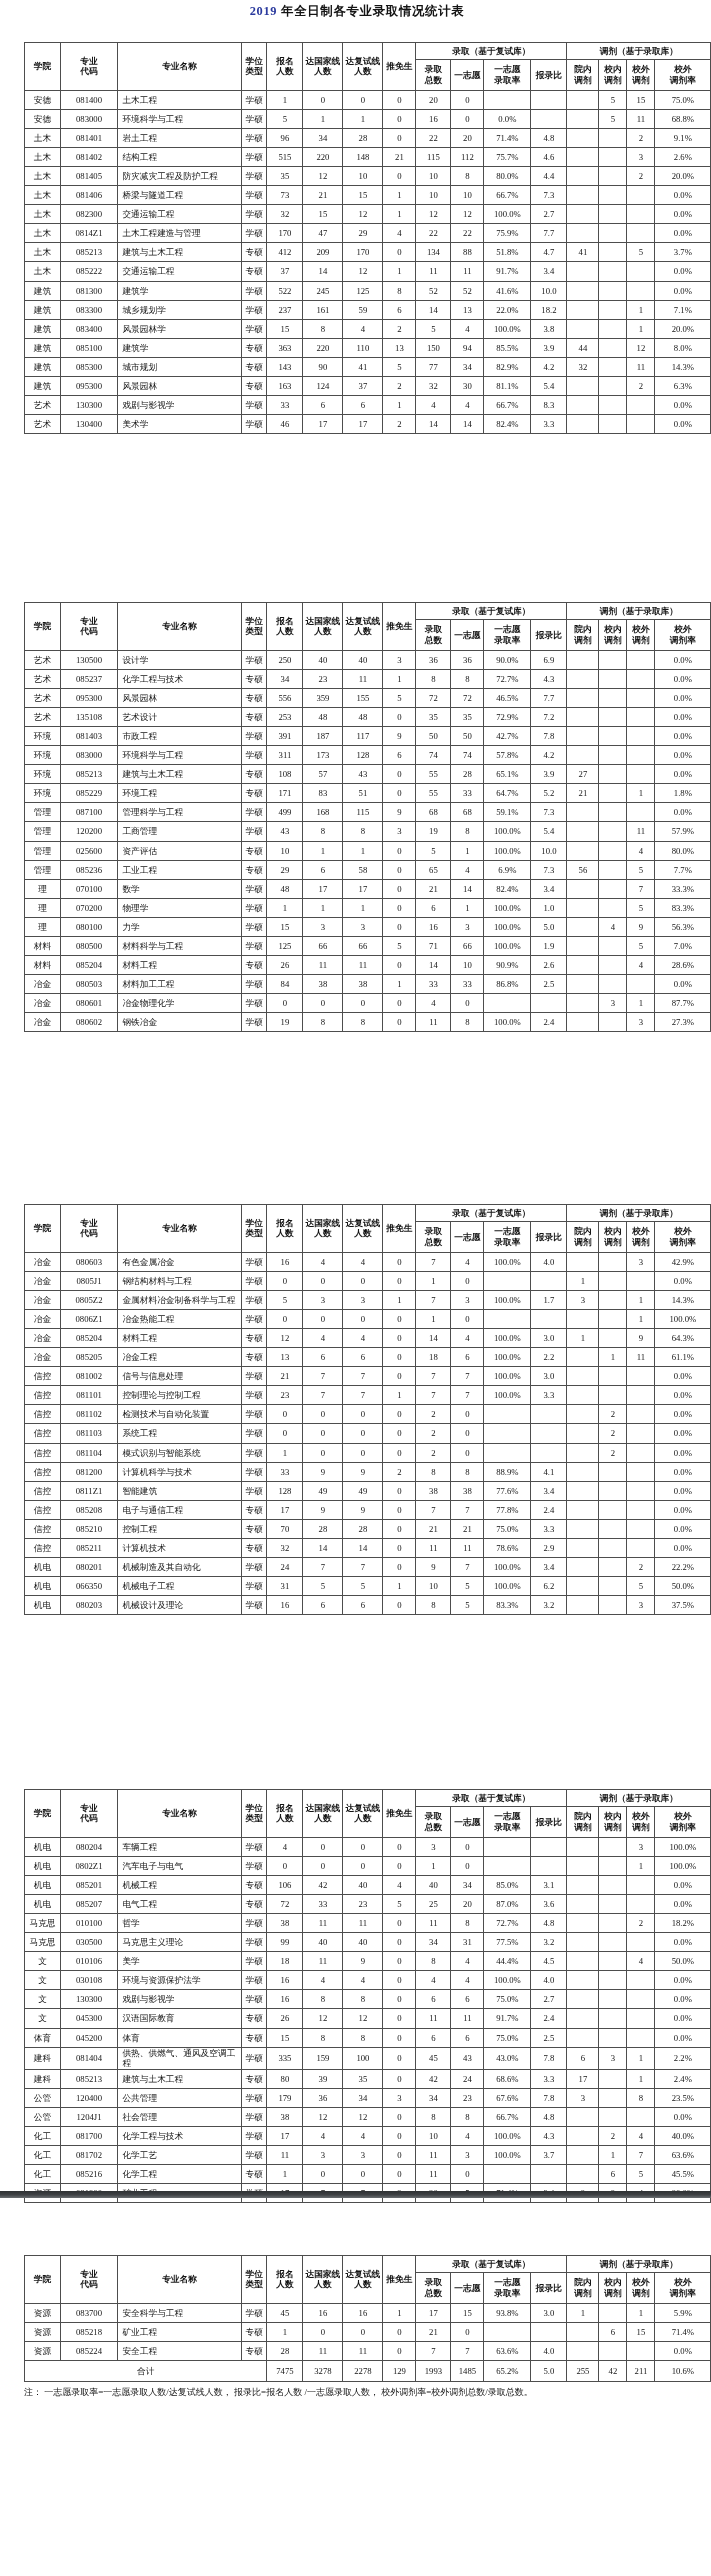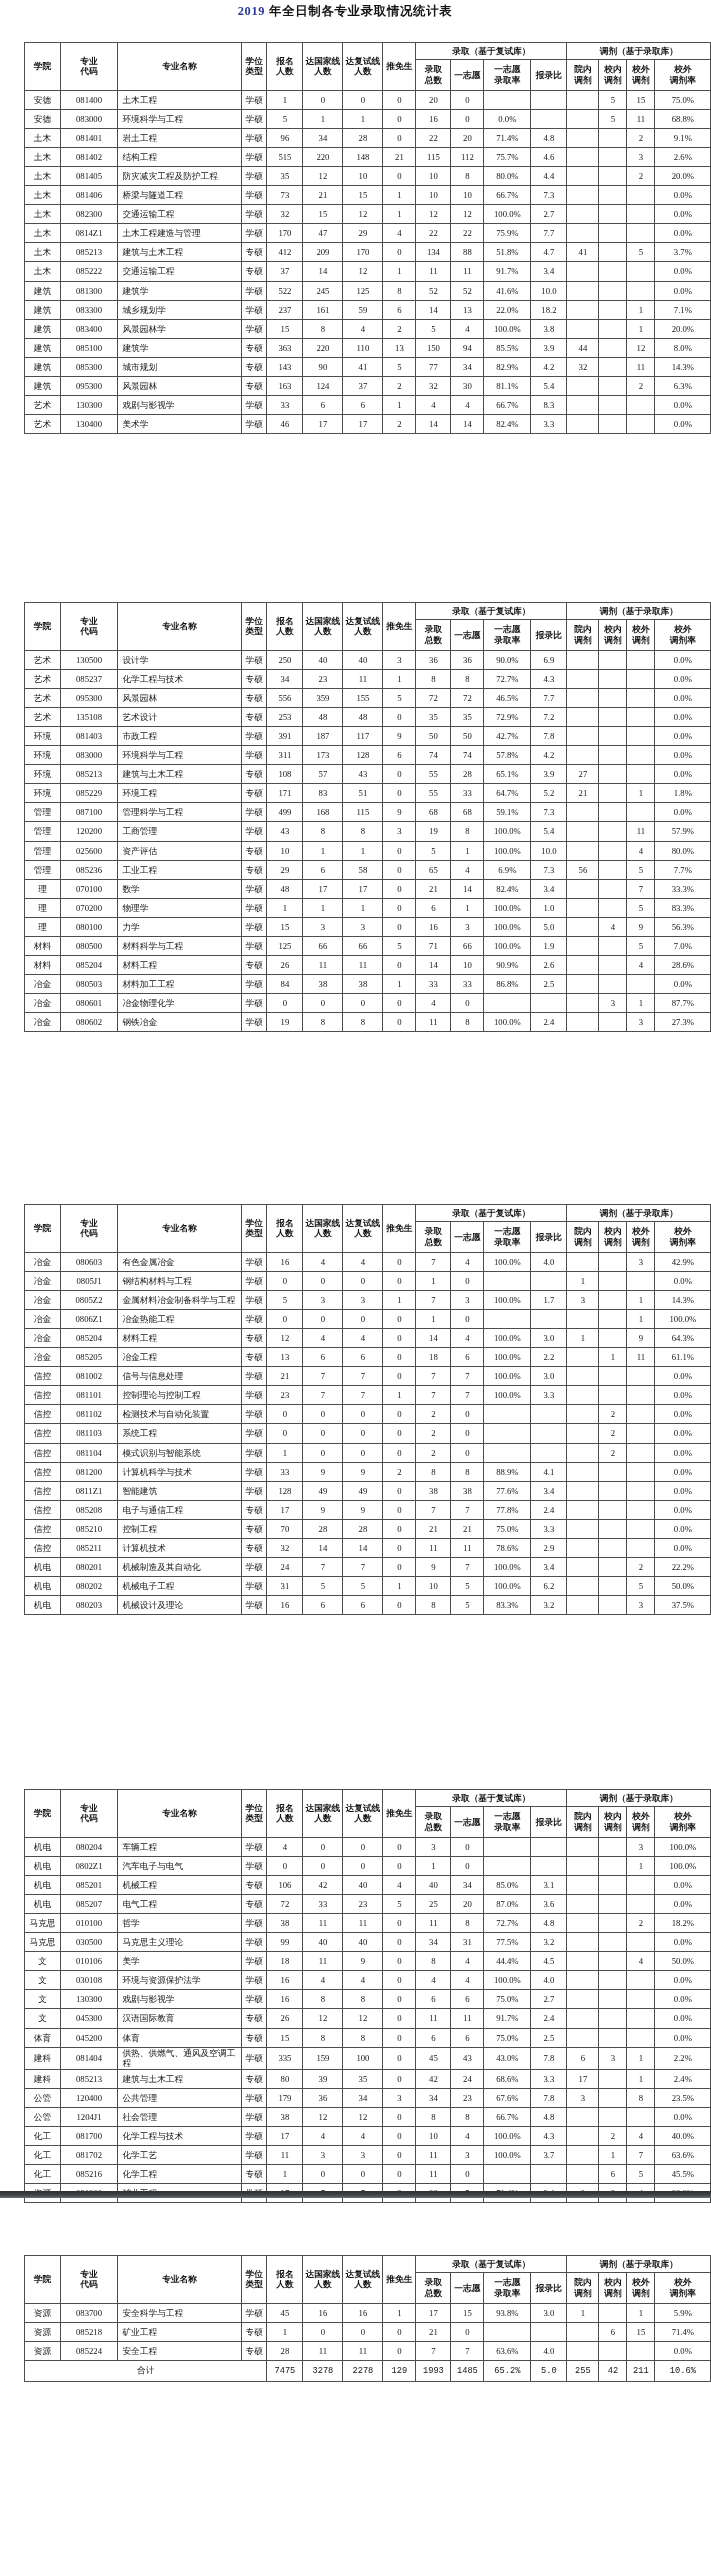--- a/index.html
+++ b/index.html
@@ -7,21 +7,21 @@
     position:relative;
     width:711px;
     height:2576px;
     background:#ffffff;
     font-family:"Liberation Serif","DejaVu Serif",serif;
     color:#141414;
     overflow:hidden;
   }
   .doc-title{
     position:absolute;
-    left:0; width:690px;
+    left:12px; width:690px;
     text-align:center;
     font-size:12.4px;
     font-weight:bold;
     letter-spacing:0.7px;
     white-space:nowrap;
   }
   .doc-title .year{color:#2b3a9e;}
   .tbl-section{position:absolute;left:24px;width:685px;}
   table.stat{
     border-collapse:collapse;
@@ -42,21 +42,21 @@
   }
   table.stat th{
     font-weight:bold;
     white-space:pre-line;
     line-height:1.25;
   }
   table.stat thead tr.h1{height:17.4px;}
   table.stat thead tr.h2{height:30.5px;}
   table.stat tbody td{height:16.7px;line-height:1.15;}
   table.stat td.name-cell{text-align:left;padding-left:4.4px;}
-  table.stat tr.total-row td{height:19px;font-family:Liberation Mono, monospace;}
+  table.stat tr.total-row td{height:19px;}
   .page-band{
     position:absolute;
     left:0;width:711px;height:7.3px;
     background:linear-gradient(to bottom,#2e3133 0%,#3f4245 55%,#6a6e71 100%);
   }
   .footnote{
     position:absolute;
     left:24px;width:676px;
     font-size:9px;
     line-height:1.4;
@@ -1228,21 +1228,21 @@
             <td>7</td>
             <td>100.0%</td>
             <td>3.4</td>
             <td></td>
             <td></td>
             <td>2</td>
             <td>22.2%</td>
           </tr>
           <tr>
             <td>机电</td>
-            <td>080202</td>
+            <td>066350</td>
             <td class="name-cell">机械电子工程</td>
             <td>学硕</td>
             <td>31</td>
             <td>5</td>
             <td>5</td>
             <td>1</td>
             <td>10</td>
             <td>5</td>
             <td>100.0%</td>
             <td>6.2</td>
@@ -1798,15 +1798,16 @@
             <td>5.0</td>
             <td>255</td>
             <td>42</td>
             <td>211</td>
             <td>10.6%</td>
           </tr>
         </tbody>
       </table>
     </div>
 
+  <div class="footnote" style="top:2386px;">注： 一志愿录取率=一志愿录取人数/达复试线人数， 报录比=报名人数 /一志愿录取人数， 校外调剂率=校外调剂总数/录取总数。</div>
 
 </div>
 
 
 </body></html>

